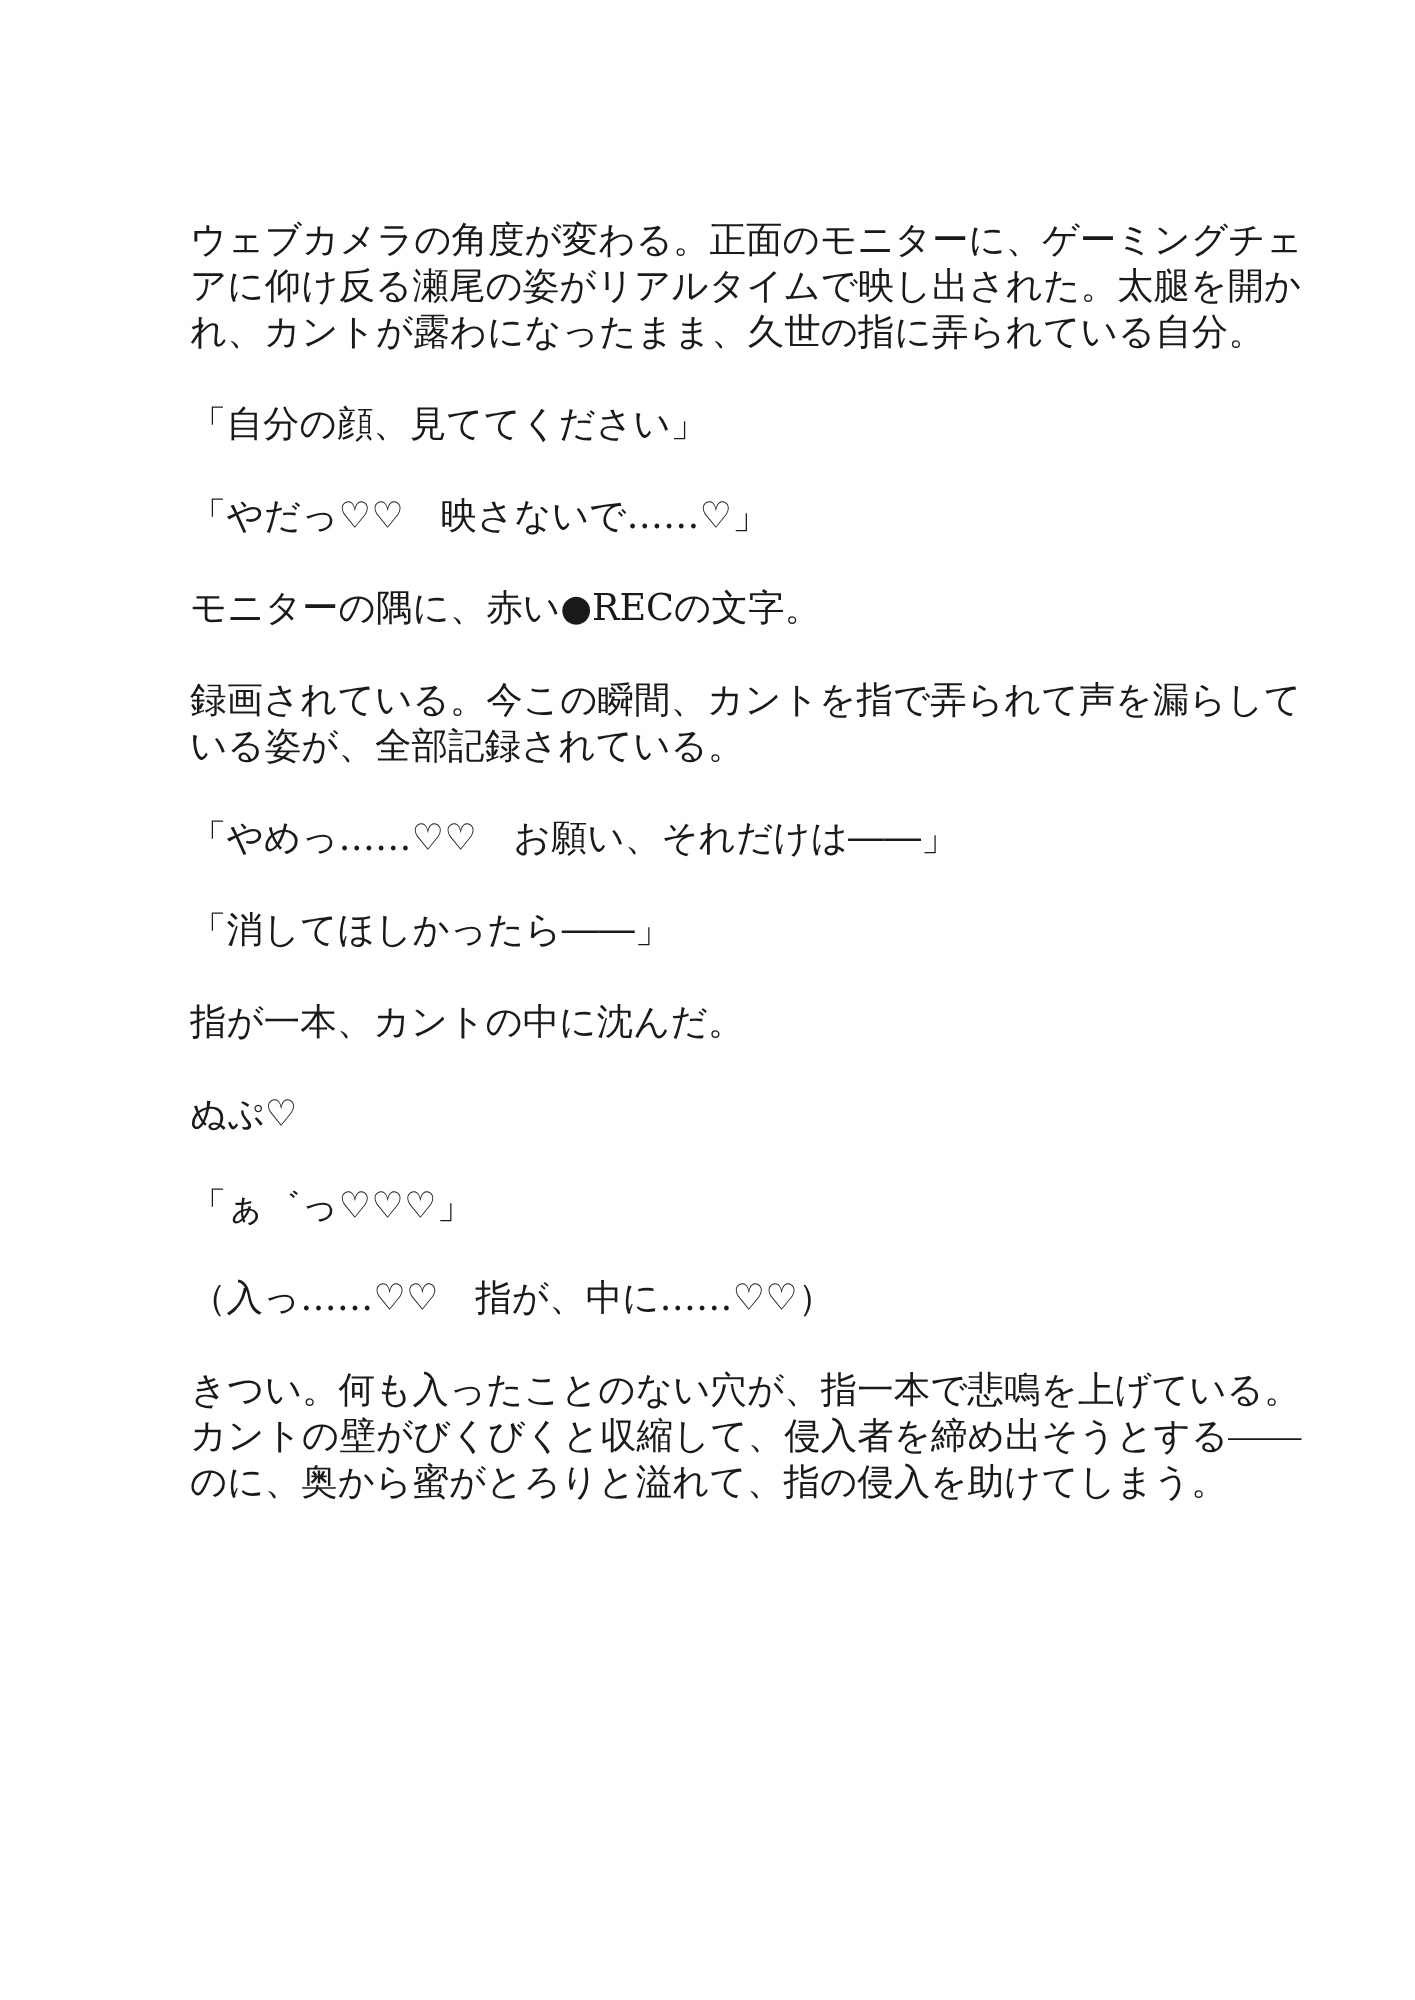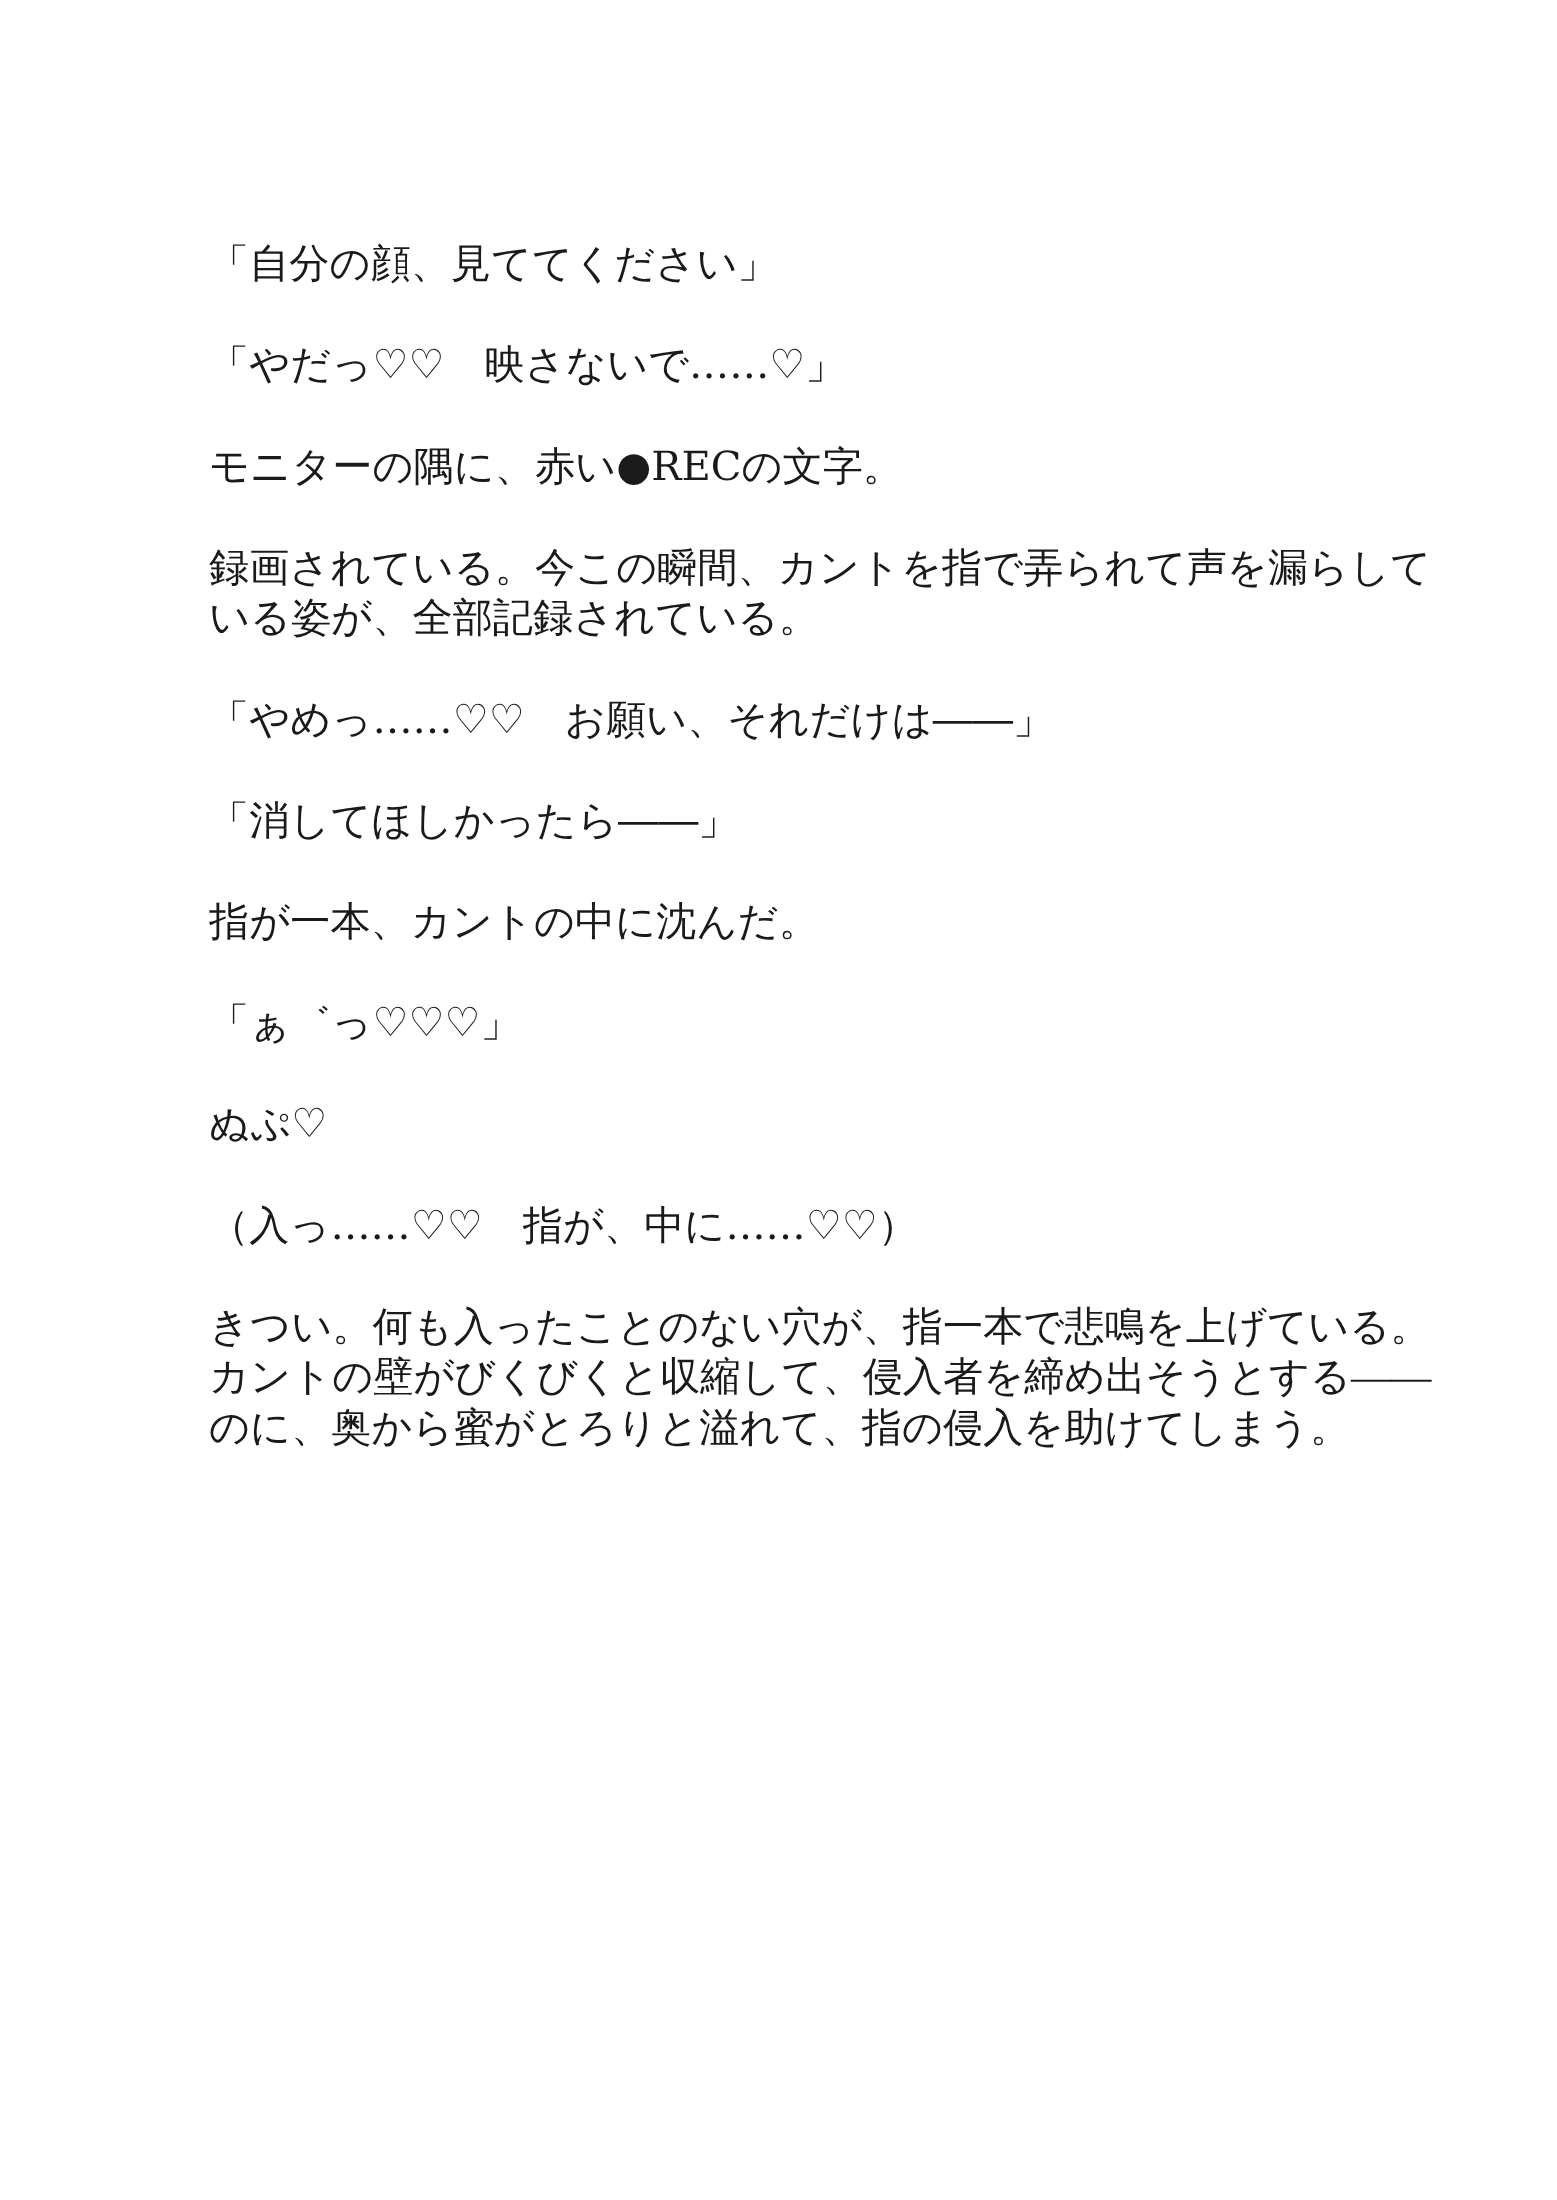--- a/index.html
+++ b/index.html
@@ -30,27 +30,30 @@
     padding: 0;
     white-space: pre; 
   }
   .text-block p:first-child { margin-top: 0; }
   .text-block p:last-child  { margin-bottom: 0; font-family: Liberation Serif, serif; }
 </style>
 </head>
 <body style="background: rgb(255, 255, 255);">
 
 <div class="text-block" id="story-text" style="color: rgb(26, 26, 26);">
+    <p>ウェブカメラの角度が変わる。正面のモニターに、ゲーミングチェ
+アに仰け反る瀬尾の姿がリアルタイムで映し出された。太腿を開か
+れ、カントが露わになったまま、久世の指に弄られている自分。</p>
     <p>「自分の顔、見ててください」</p>
     <p>「やだっ♡♡　映さないで……♡」</p>
     <p>モニターの隅に、赤い●RECの文字。</p>
     <p>録画されている。今この瞬間、カントを指で弄られて声を漏らして
 いる姿が、全部記録されている。</p>
     <p>「やめっ……♡♡　お願い、それだけは――」</p>
     <p>「消してほしかったら――」</p>
     <p>指が一本、カントの中に沈んだ。</p>
+    <p>ぬぷ♡</p>
     <p>「ぁ゛っ♡♡♡」</p>
-    <p>ぬぷ♡</p>
     <p>（入っ……♡♡　指が、中に……♡♡）</p>
     <p>きつい。何も入ったことのない穴が、指一本で悲鳴を上げている。
 カントの壁がびくびくと収縮して、侵入者を締め出そうとする――
 のに、奥から蜜がとろりと溢れて、指の侵入を助けてしまう。</p>
   </div>
 
 </body></html>

